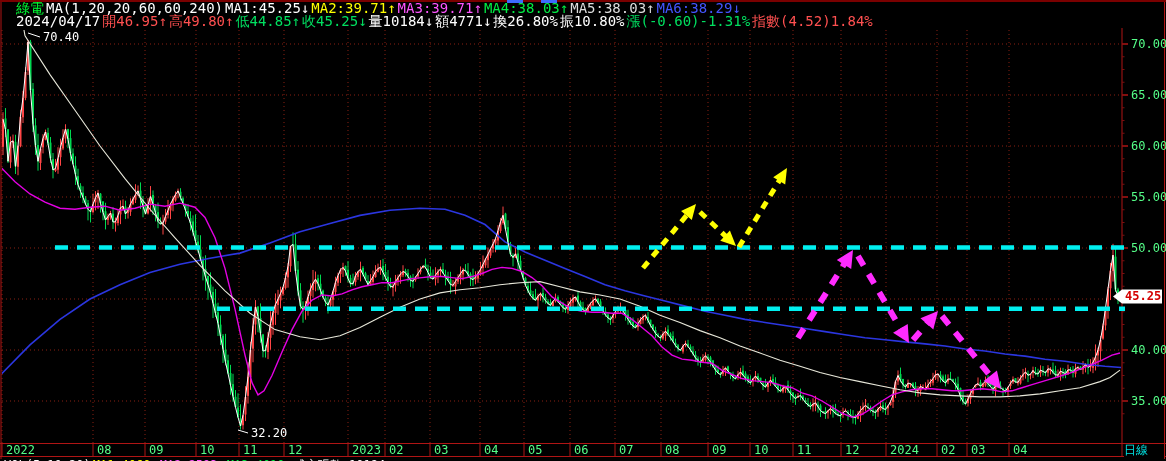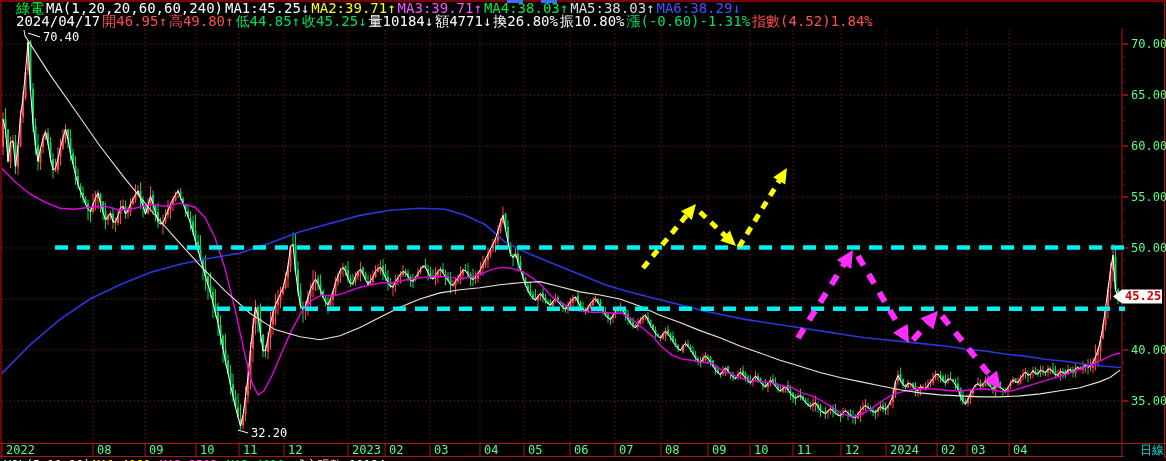--- a/index.html
+++ b/index.html
@@ -8,21 +8,21 @@
   .hdr{position:absolute;left:16px;white-space:nowrap;font-size:14px;line-height:13px;z-index:3;letter-spacing:0;text-align:center;}
   .hdr span{margin-right:2px;}
   #hdr1{top:2px;}
   #hdr2{top:15px;}
   #volrow{position:absolute;left:4px;top:457px;white-space:nowrap;font-size:12px;z-index:3;}
   #volrow span{margin-right:2px;}
   .topline{position:absolute;left:0;top:0;width:1166px;height:2px;background:#7a0000;z-index:4;}
   .bluemark{position:absolute;top:0;height:3px;width:16px;background:#3d6bff;z-index:5;}
   #chart{position:absolute;left:0;top:0;z-index:1;}
   #period{position:absolute;left:1124px;top:444px;width:40px;height:13px;background:#000;border:0;
-          color:#00e5e5;font-size:12px;line-height:13px;padding:0;text-align:right;z-index:3;
+          color:#00e5e5;font-size:12px;line-height:13px;padding:0;text-align:left;z-index:3;
           font-family:"DejaVu Sans Mono","Liberation Mono",monospace;cursor:pointer;}
 </style>
 </head>
 <body>
 
 <div class="screen">
   <div class="topline"></div>
   <div class="bluemark" style="left:507px"></div>
   <div class="bluemark" style="left:541px"></div>
   <div id="hdr1" class="hdr"><span style="color: rgb(0, 255, 51);">綠電</span><span style="color: rgb(255, 255, 255);">MA(1,20,20,60,60,240)</span><span style="color: rgb(255, 255, 255);">MA1:45.25↓</span><span style="color: rgb(255, 255, 0);">MA2:39.71↑</span><span style="color: rgb(255, 85, 255);">MA3:39.71↑</span><span style="color: rgb(0, 238, 68);">MA4:38.03↑</span><span style="color: rgb(221, 221, 221);">MA5:38.03↑</span><span style="color: rgb(68, 85, 255);">MA6:38.29↓</span></div>

